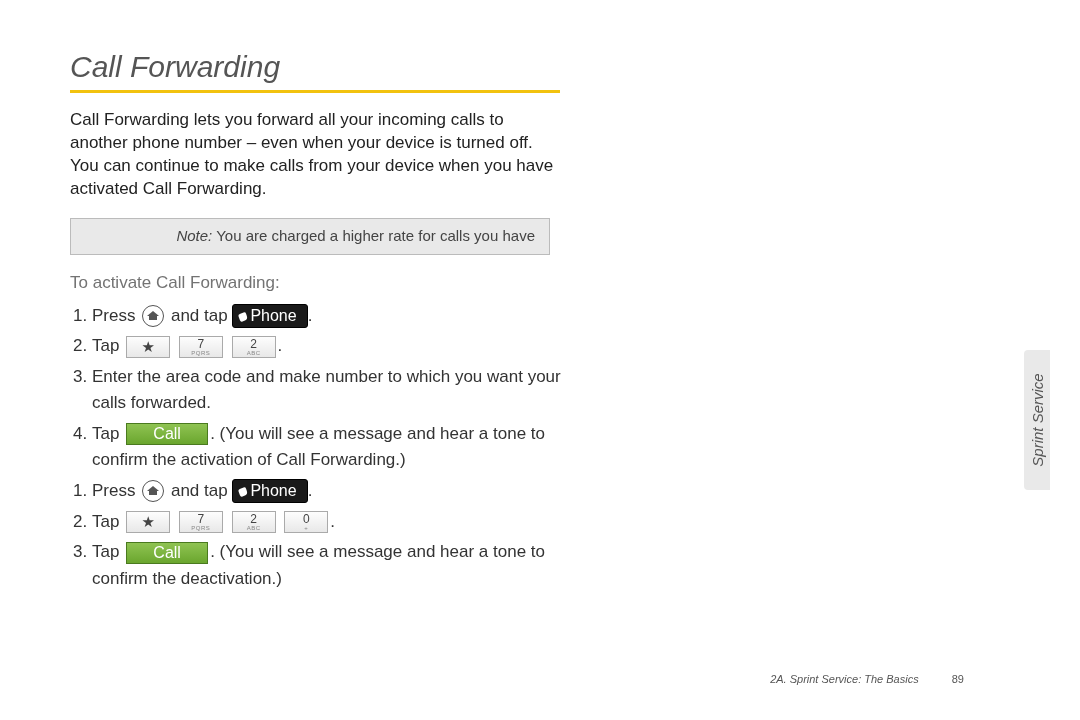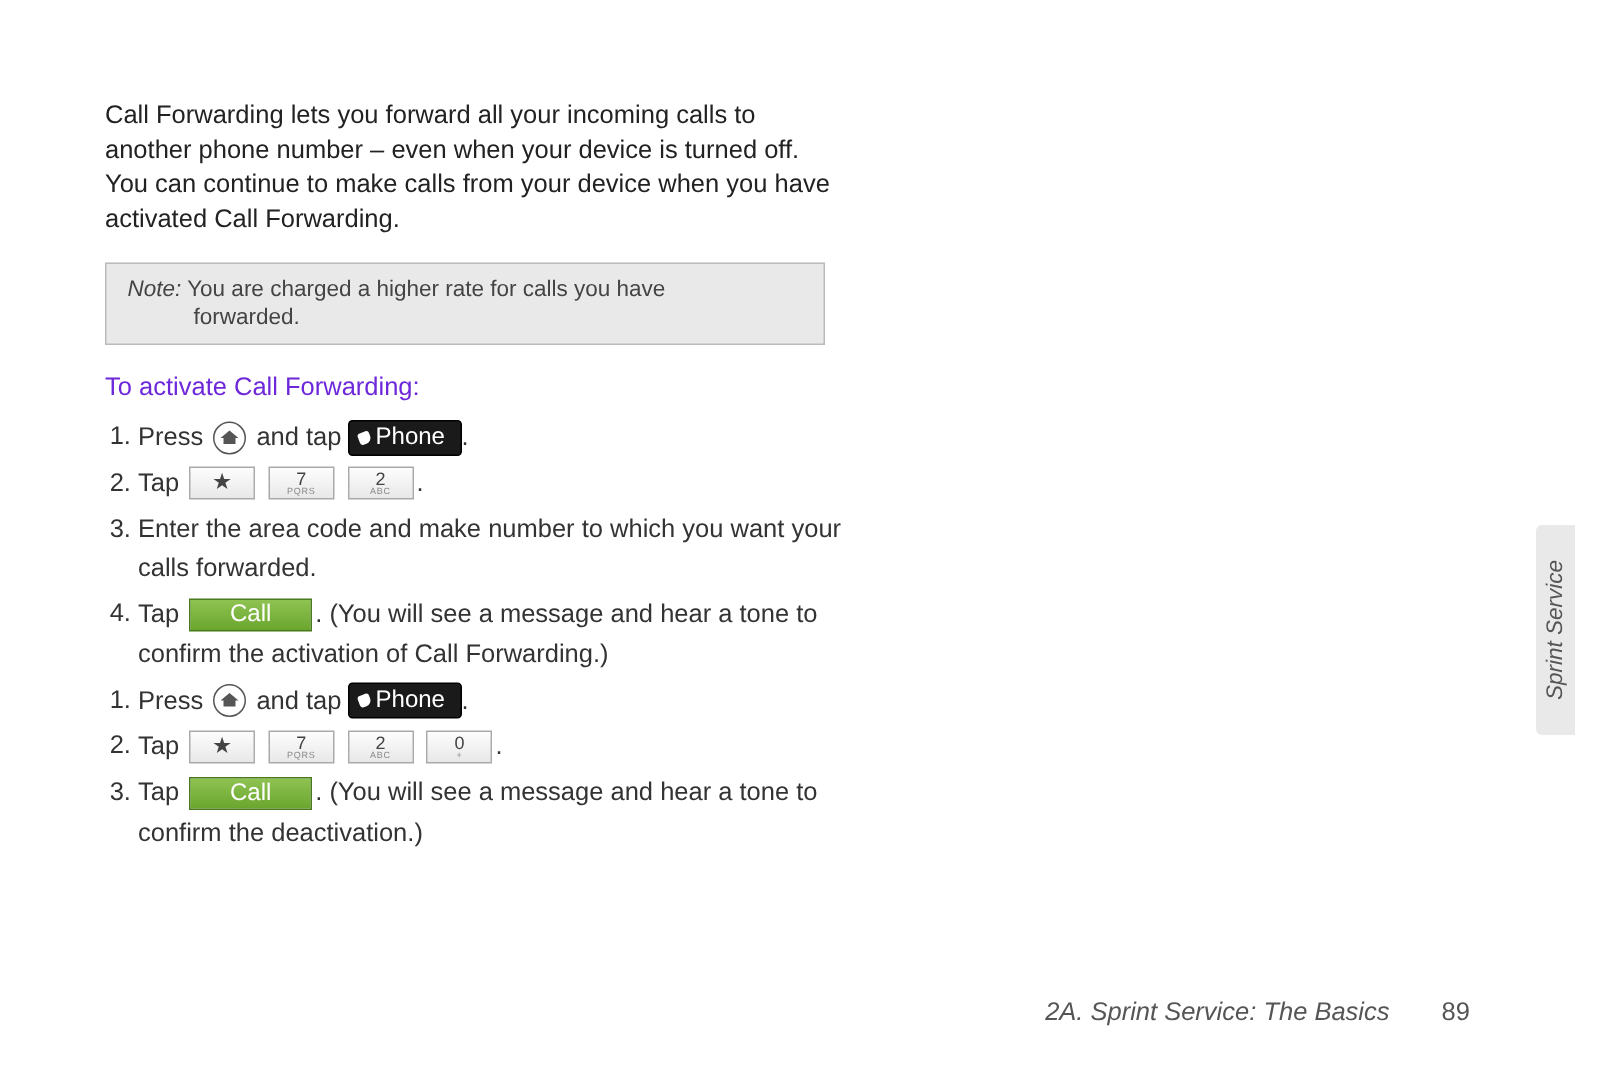--- a/index.html
+++ b/index.html
@@ -35,34 +35,35 @@
   }
   .note-box {
     background: #e9e9e9;
     border: 1px solid #bbb;
     padding: 8px 14px 8px 14px;
     font-size: 15px;
     color: #444;
     width: 450px;
     margin-top: 8px;
     line-height: 1.25;
+    text-align: right;
   }
   .note-box .note-label {
     font-style: italic;
   }
   .note-text {
     display: inline;
   }
   .note-indent {
     padding-left: 44px;
     display: block;
   }
   .sub-heading {
     font-size: 17px;
-    color: #6d28d9;
+    color: #737373;
     margin-top: 18px;
     margin-bottom: 10px;
     width: 490px;
   }
   ol.steps {
     margin: 0 0 0 22px;
     padding: 0;
     width: 470px;
   }
   ol.steps li {
@@ -175,43 +176,43 @@
     left: 50%;
     top: 50%;
     transform: translate(-50%, -50%) rotate(-90deg);
     white-space: nowrap;
     font-style: italic;
     font-size: 15px;
     color: #555;
   }
   .footer {
     position: absolute;
-    right: 100px;
+    right: 116px;
     bottom: 35px;
     font-style: italic;
-    font-size: 17px;
+    font-size: 11px;
     color: #555;
   }
   .footer .pn {
     display: inline-block;
     margin-left: 30px;
     font-style: normal;
   }
 </style>
 </head>
 <body>
 
 <div class="page">
+  <h1 class="section-title">Call Forwarding</h1>
 
   <p class="intro">Call Forwarding lets you forward all your incoming calls to another phone number – even when your device is turned off. You can continue to make calls from your device when you have activated Call Forwarding.</p>
 
   <div class="note-box">
     <span class="note-label">Note:</span>
     <span class="note-text">You are charged a higher rate for calls you have</span>
-    <span class="note-indent">forwarded.</span>
   </div>
 
   <div class="sub-heading">To activate Call Forwarding:</div>
   <ol class="steps">
     <li>
       <span class="mid">Press </span>
       <span class="home-icon"></span>
       <span class="mid"> and tap </span>
       <span class="phone-chip"><span class="handset"></span><span>Phone</span></span><span class="mid">.</span>
     </li>

